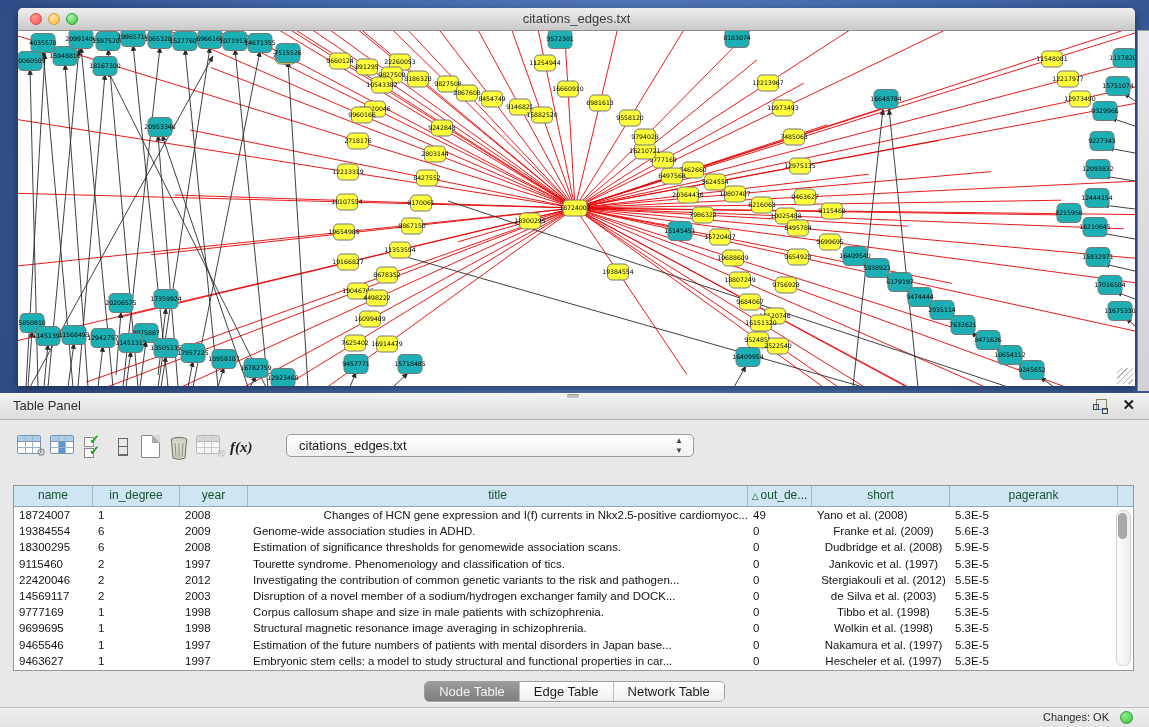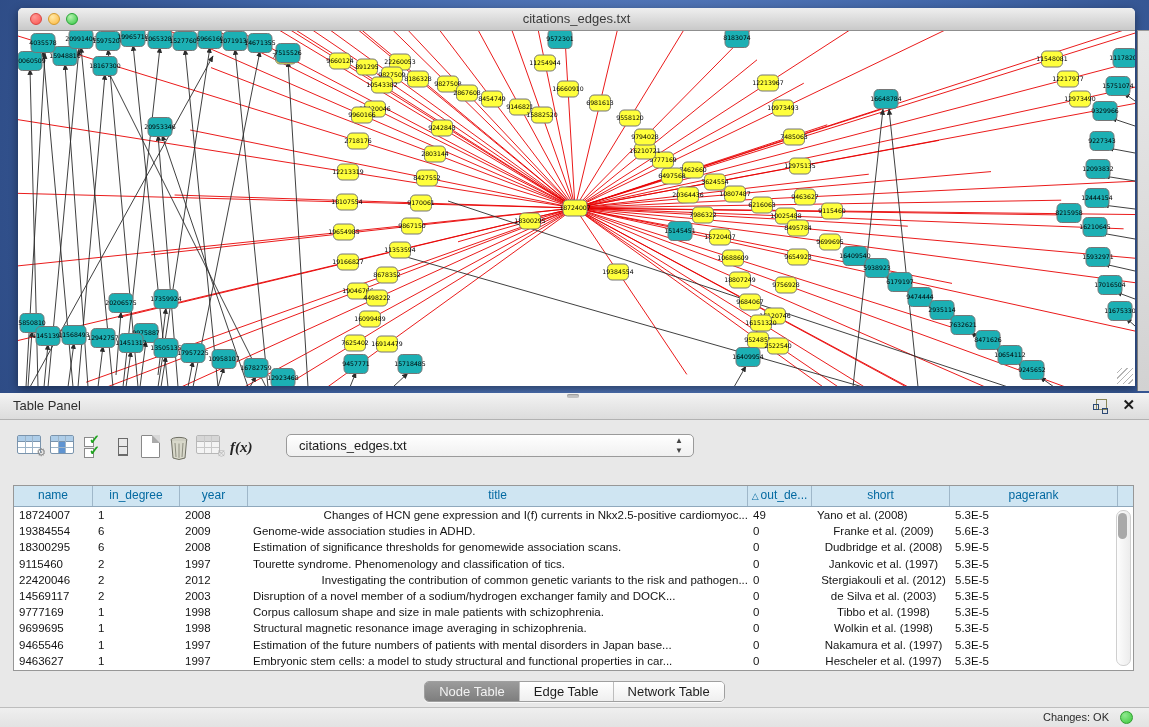--- a/index.html
+++ b/index.html
@@ -53,21 +53,21 @@
   .doc-ico{position:relative;width:17px;height:21px;background:#fff;border:1px solid #888;border-radius:1px;margin-left:3px;}
   .doc-ico:before{content:"";position:absolute;right:-1px;top:-1px;border:4px solid #d8d8d8;border-left-color:#aaa;border-bottom-color:#aaa;}
   .disabled-ico{opacity:.55;filter:grayscale(1);}
   .fx{font-family:"Liberation Serif",serif;font-style:italic;font-weight:bold;font-size:15px;color:#222;margin-top:4px;}
   .combo{position:absolute;left:286px;top:15px;width:408px;height:23px;background:linear-gradient(#ffffff,#f0f0f0);
     border:1px solid #9a9a9a;border-radius:5px;font-size:13px;color:#1a1a1a;line-height:22px;padding-left:12px;box-sizing:border-box;cursor:pointer;}
   .combo .arrows{position:absolute;right:10px;top:1px;font-size:8px;color:#444;line-height:10px;text-align:center;}
   
   .dtable{position:absolute;left:13px;top:92px;width:1121px;height:186px;background:#fff;border:1px solid #979797;box-sizing:border-box;overflow:hidden;}
   .thead{display:flex;height:20px;background:#cfe5f2;border-bottom:1px solid #8fa8bc;}
-  .th{box-sizing:border-box;border-right:1px solid #9fb7c9;font-size:12px;color:#0369a1;text-align:center;line-height:19px;overflow:hidden;white-space:nowrap;}
+  .th{box-sizing:border-box;border-right:1px solid #9fb7c9;font-size:12px;color:#14532d;text-align:center;line-height:19px;overflow:hidden;white-space:nowrap;}
   .sortglyph{font-size:9px;margin-right:2px;}
   .trow{display:flex;height:16.2px;font-size:11.5px;color:#141414;line-height:16px;}
   .td{box-sizing:border-box;padding-left:5px;overflow:hidden;white-space:nowrap;}
   .vsb{position:absolute;right:2px;top:24px;bottom:4px;width:13px;background:linear-gradient(90deg,#fdfdfd,#ececec);border:1px solid #cfcfcf;border-radius:7px;}
   .vsb .thumb{position:absolute;left:1px;top:2px;width:9px;height:26px;border-radius:5px;background:#a9a9a9;}
   
   .tabs{position:absolute;left:0;top:288px;width:1149px;height:24px;text-align:center;}
   .seg{display:inline-flex;border:1px solid #9f9f9f;border-radius:5px;overflow:hidden;box-shadow:0 1px 0 rgba(255,255,255,.7);}
   .seg .tab{padding:2px 14px;font-size:13px;background:linear-gradient(#ffffff,#efefef);color:#1e1e1e;border-right:1px solid #bdbdbd;cursor:pointer;}
   .seg .tab:last-child{border-right:none;}
@@ -673,21 +673,21 @@
           <div class="td" style="width: 68px; text-align: left;">1997</div>
           <div class="td" style="width: 500px; text-align: left;">Tourette syndrome. Phenomenology and classification of tics.</div>
           <div class="td" style="width: 64px; text-align: left;">0</div>
           <div class="td" style="width: 138px; text-align: center;">Jankovic et al. (1997)</div>
           <div class="td" style="width: 168px; text-align: left;">5.3E-5</div>
         </div>
         <div class="trow">
           <div class="td" style="width: 79px; text-align: left;">22420046</div>
           <div class="td" style="width: 87px; text-align: left;">2</div>
           <div class="td" style="width: 68px; text-align: left;">2012</div>
-          <div class="td" style="width: 500px; text-align: right;">Investigating the contribution of common genetic variants to the risk and pathogen...</div>
+          <div class="td" style="width: 500px; text-align: left;">Investigating the contribution of common genetic variants to the risk and pathogen...</div>
           <div class="td" style="width: 64px; text-align: left;">0</div>
           <div class="td" style="width: 138px; text-align: center;">Stergiakouli et al. (2012)</div>
           <div class="td" style="width: 168px; text-align: left;">5.5E-5</div>
         </div>
         <div class="trow">
           <div class="td" style="width: 79px; text-align: left;">14569117</div>
           <div class="td" style="width: 87px; text-align: left;">2</div>
           <div class="td" style="width: 68px; text-align: left;">2003</div>
           <div class="td" style="width: 500px; text-align: left;">Disruption of a novel member of a sodium/hydrogen exchanger family and DOCK...</div>
           <div class="td" style="width: 64px; text-align: left;">0</div>

